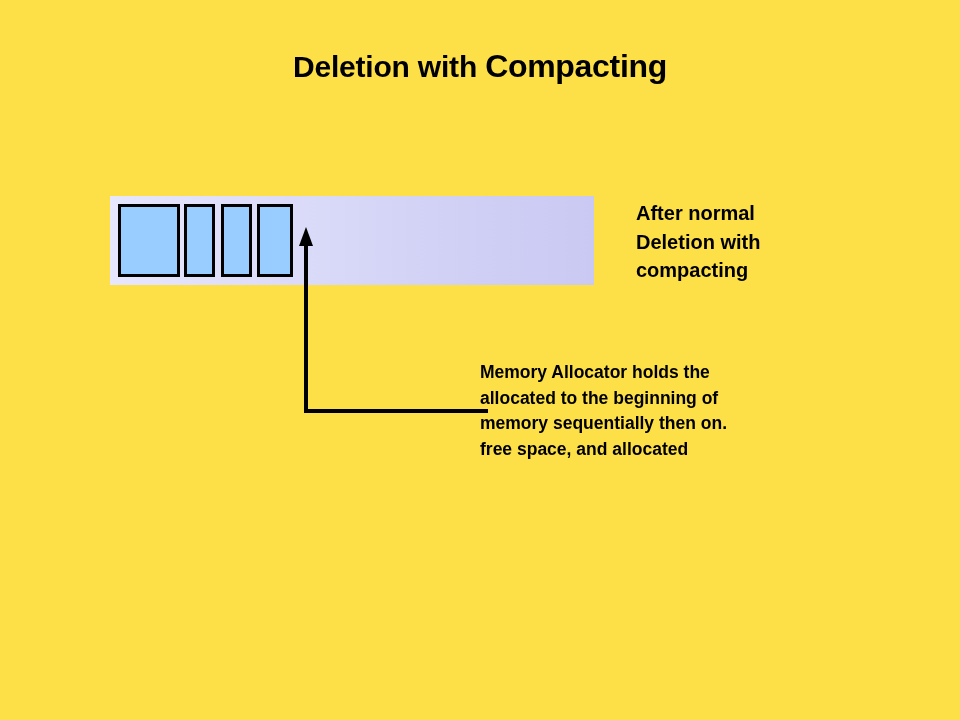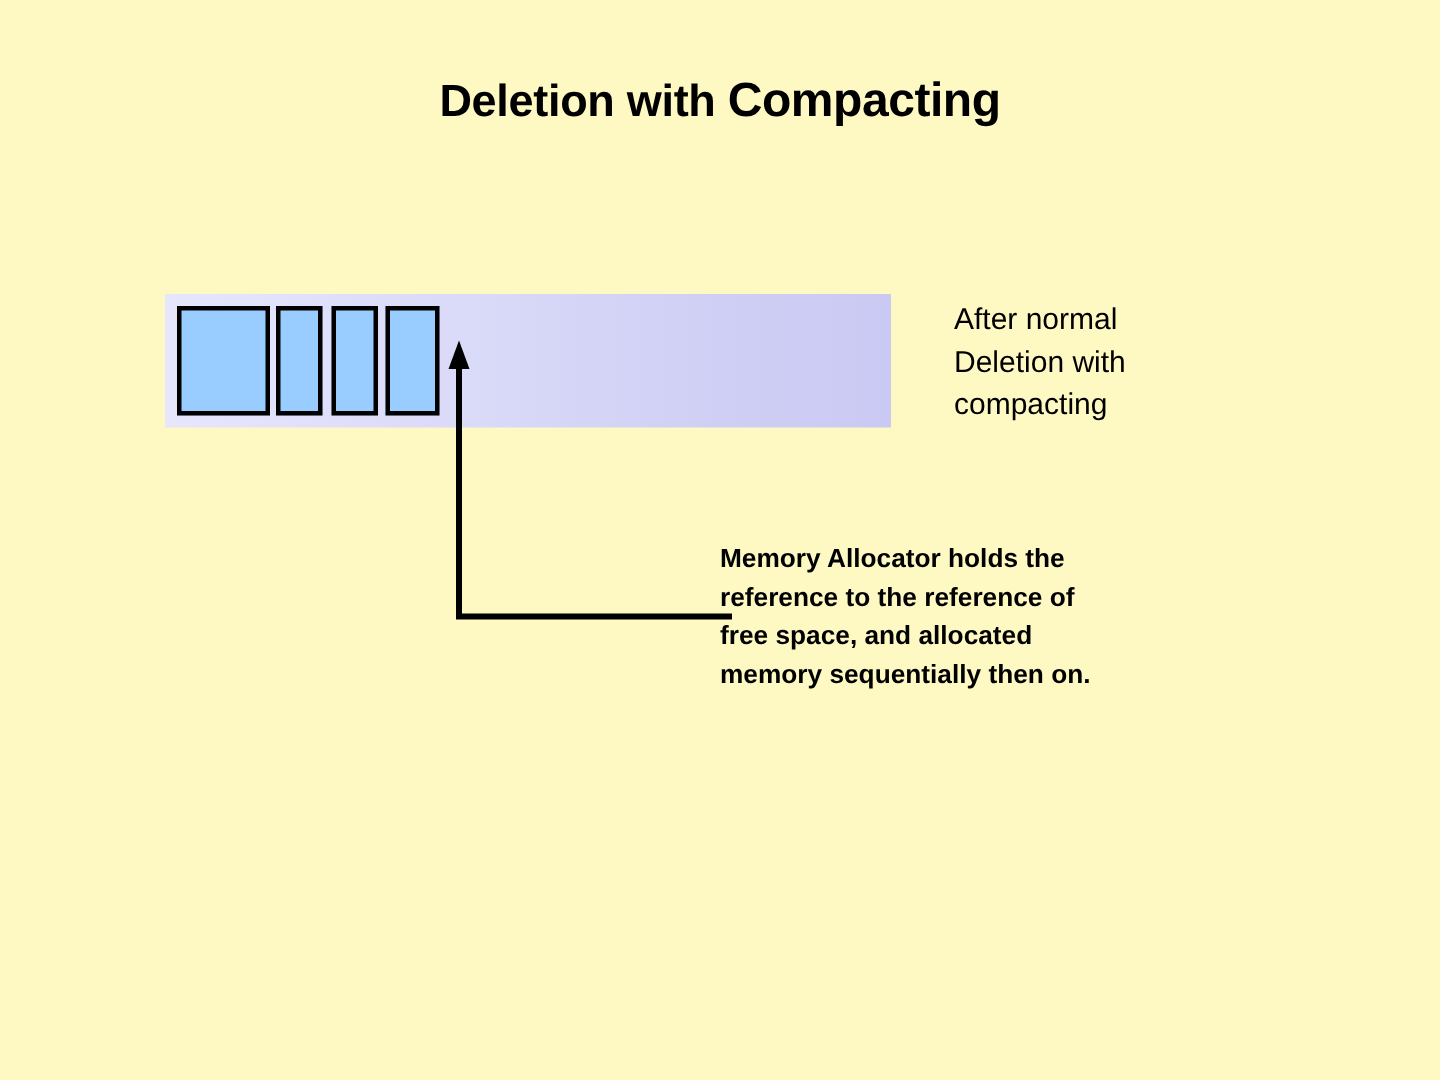--- a/index.html
+++ b/index.html
@@ -10,21 +10,21 @@
   }
   body {
     font-family: "Liberation Sans", sans-serif;
     -webkit-font-smoothing: antialiased;
   }
 
   #slide {
     position: relative;
     width: 960px;
     height: 720px;
-    background: #fef9c3;
+    background: #fde047;
     overflow: hidden;
   }
 
   
   .title {
     position: absolute;
     left: 0;
     top: 50px;
     width: 960px;
     text-align: center;
@@ -78,21 +78,21 @@
     pointer-events: none;
   }
 
   
   .callout-right {
     position: absolute;
     left: 636px;
     top: 199px;
     width: 230px;
     font-size: 20px;
-    font-weight: 400;
+    font-weight: 700;
     line-height: 28.5px;
     color: #000000;
   }
 
   .callout-bottom {
     position: absolute;
     left: 480px;
     top: 360px;
     width: 330px;
     font-size: 17.5px;
@@ -126,18 +126,18 @@
   </svg>
 
   <div class="callout-right">
     <span class="callout-line">After normal</span>
     <span class="callout-line">Deletion with</span>
     <span class="callout-line">compacting</span>
   </div>
 
   <div class="callout-bottom">
     <span class="callout-line">Memory Allocator holds the</span>
-    <span class="callout-line">reference to the reference of</span>
+    <span class="callout-line">allocated to the beginning of</span>
+    <span class="callout-line">memory sequentially then on.</span>
     <span class="callout-line">free space, and allocated</span>
-    <span class="callout-line">memory sequentially then on.</span>
   </div>
 
 </div>
 
 </body></html>

